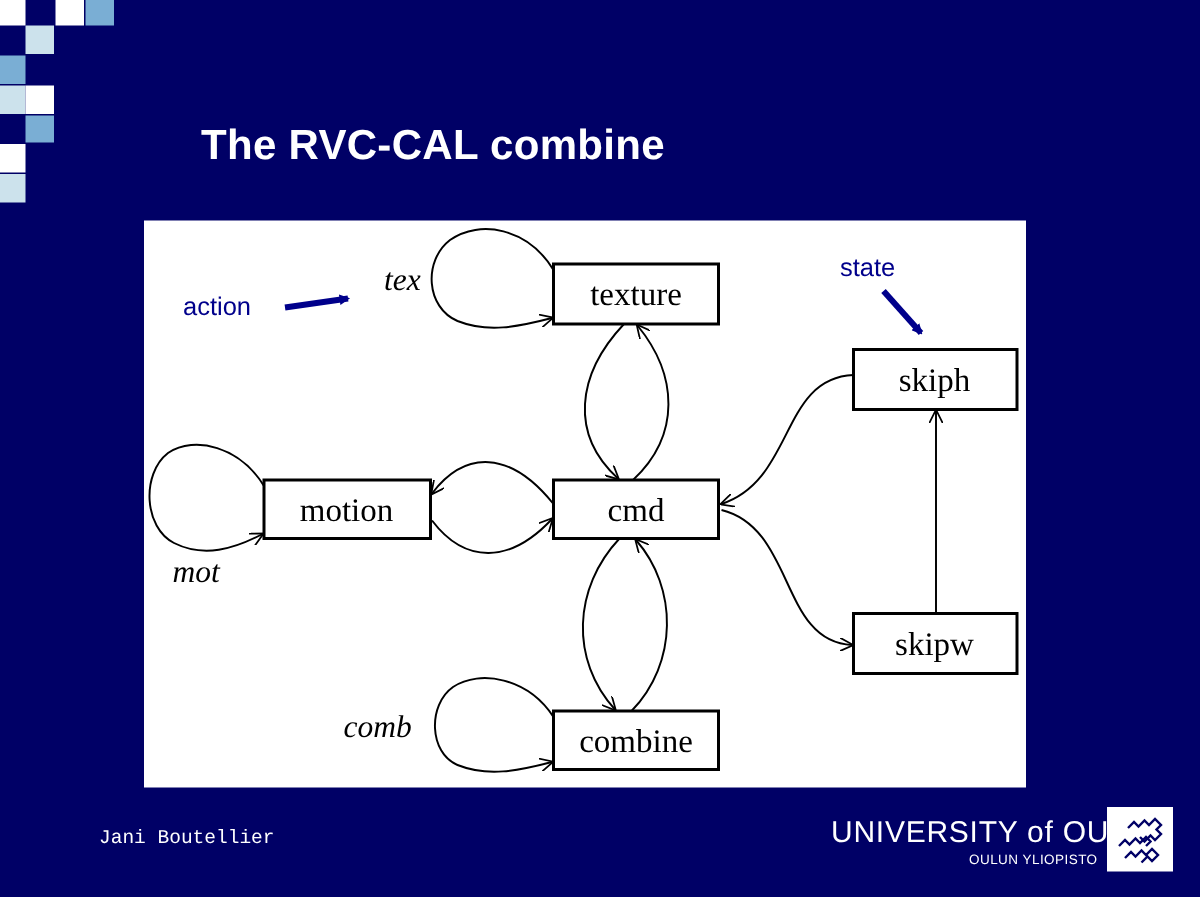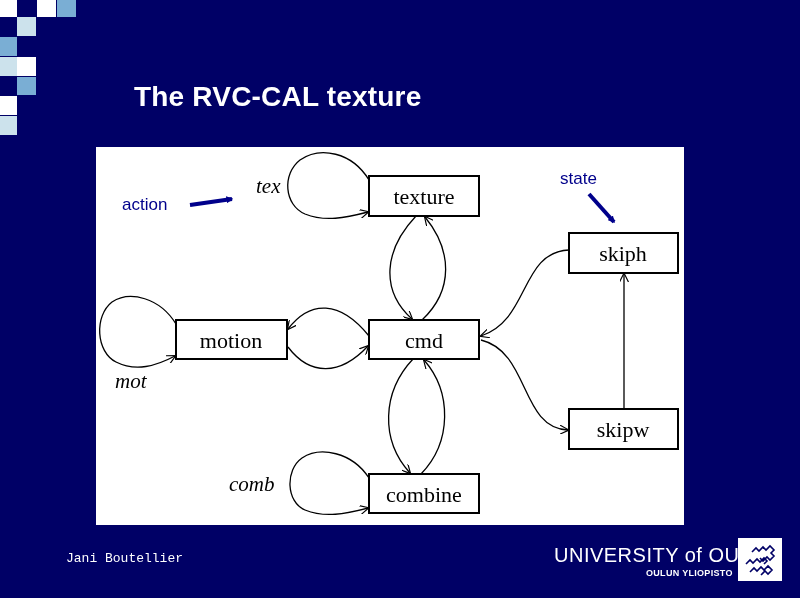--- a/index.html
+++ b/index.html
@@ -12,40 +12,40 @@
   #panel { position:absolute; left:96px; top:147px; width:588px; height:378px; background:#ffffff; }
   #diagram { position:absolute; left:0; top:0; }
   .node-rect { fill:#ffffff; stroke:#000000; stroke-width:2; }
   .node-label { font-family:"Liberation Serif", serif; font-size:22px; fill:#000000; text-anchor:middle; dominant-baseline:central; }
   .edge-label { font-family:"Liberation Serif", serif; font-size:21px; font-style:italic; fill:#000000; }
   .edge { fill:none; stroke:#000000; stroke-width:1.3; }
   .annot { font-family:"Liberation Sans", sans-serif; font-size:17px; fill:#00008b; }
   .annot-arrow { stroke:#00008b; stroke-width:4; fill:none; }
   #footer-author { position:absolute; left:66px; top:551px; color:#ffffff; font-size:13px; font-family:Liberation Mono, monospace; }
   #uni-name { position:absolute; left:554px; top:544px; color:#ffffff; font-size:20px; letter-spacing:0.5px; font-family:"Liberation Sans", sans-serif; }
-  #uni-sub { position:absolute; left:646px; top:568px; color:#ffffff; font-size:9px; font-weight:bold; letter-spacing:0.3px; font-family:"Liberation Sans", sans-serif; }
+  #uni-sub { position:absolute; left:646px; top:568px; color:#ffffff; font-size:9px; font-weight:normal; letter-spacing:0.3px; font-family:"Liberation Sans", sans-serif; }
   #logo { position:absolute; left:738px; top:538px; width:44px; height:43px; background:#ffffff; }
 </style>
 </head>
 <body>
 
 <div>
   <div class="sq w" style="left:0;top:0;width:17px;height:17px"></div>
   <div class="sq w" style="left:37px;top:0;width:19px;height:17px"></div>
   <div class="sq m" style="left:57px;top:0;width:19px;height:17px"></div>
   <div class="sq l" style="left:17px;top:17px;width:19px;height:19px"></div>
   <div class="sq m" style="left:0;top:37px;width:17px;height:19px"></div>
   <div class="sq l" style="left:0;top:57px;width:17px;height:19px"></div>
   <div class="sq w" style="left:17px;top:57px;width:19px;height:19px"></div>
   <div class="sq m" style="left:17px;top:77px;width:19px;height:18px"></div>
   <div class="sq w" style="left:0;top:96px;width:17px;height:19px"></div>
   <div class="sq l" style="left:0;top:116px;width:17px;height:19px"></div>
 </div>
 
-<div id="title">The RVC-CAL texture</div>
+<div id="title">The RVC-CAL combine</div>
 
 <div id="panel">
   <svg id="diagram" width="588" height="378" viewBox="96 147 588 378">
     <defs>
       <marker id="arr" viewBox="0 0 10 10" refX="9" refY="5" markerWidth="9" markerHeight="9" orient="auto-start-reverse" markerUnits="userSpaceOnUse">
         <path d="M0,0 L10,5 L0,10" fill="none" stroke="#000" stroke-width="1.3"></path>
       </marker>
       <marker id="arrB" viewBox="0 0 10 10" refX="8" refY="5" markerWidth="7" markerHeight="7" orient="auto" markerUnits="userSpaceOnUse">
         <path d="M0,0 L10,5 L0,10 z" fill="#00008b"></path>
       </marker>

